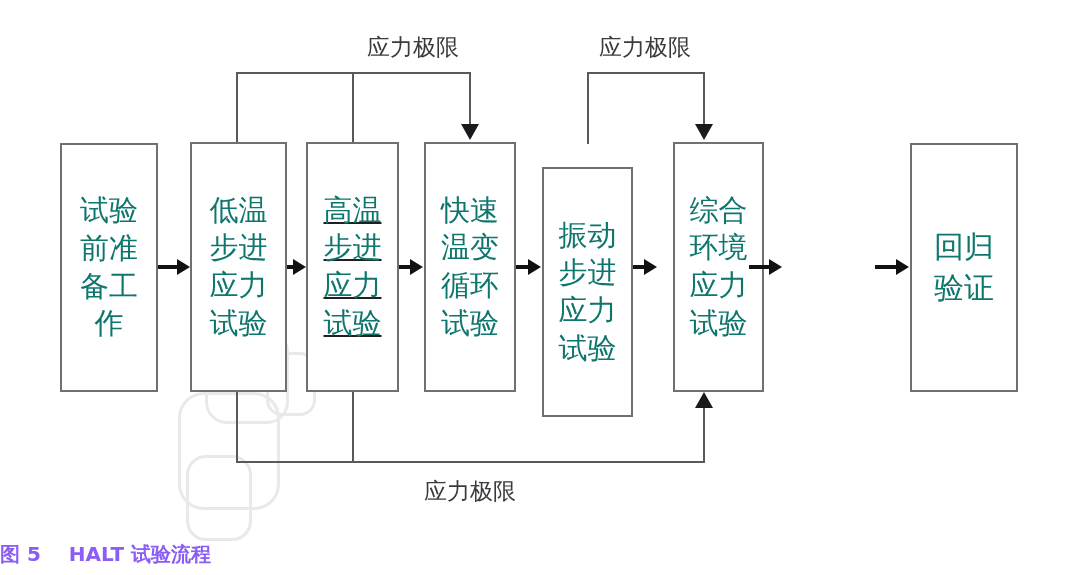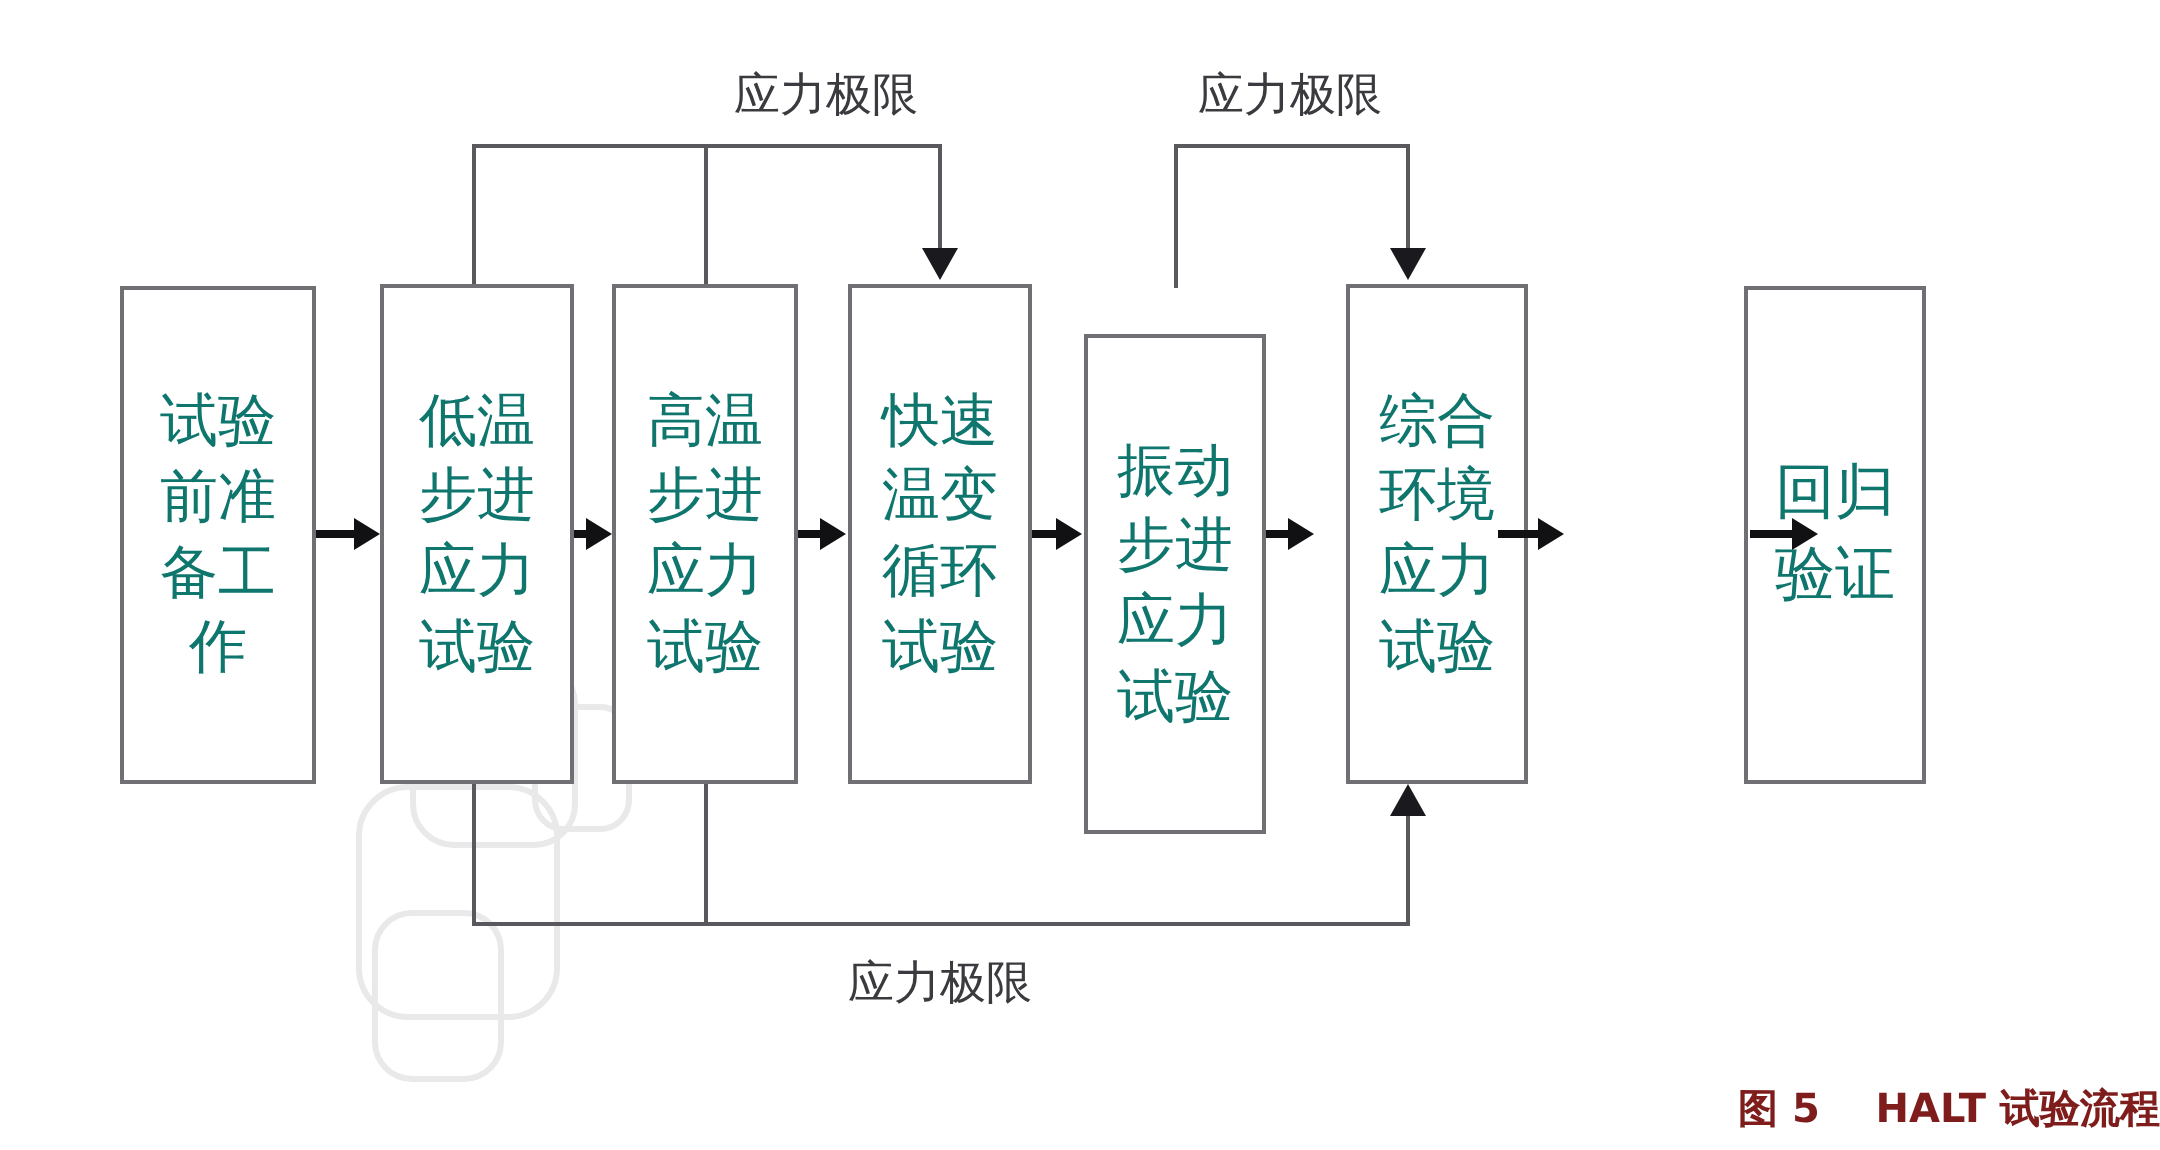--- a/index.html
+++ b/index.html
@@ -116,25 +116,25 @@
     white-space: nowrap;
     transform: translateX(-50%);
     z-index: 7;
     text-align: center;
   }
 
   .caption {
     position: absolute;
     left: 0;
     right: 0;
-    text-align: right;
+    text-align: left;
     font-family: "DejaVu Sans", "Liberation Sans", sans-serif;
     font-size: 20px;
     font-weight: bold;
-    color: #7f1d1d;
+    color: #8b5cf6;
     white-space: pre;
     z-index: 8;
   }
 </style>
 </head>
 <body>
 
 <div id="canvas">
 
   <div class="watermark wm1"></div>
@@ -172,21 +172,21 @@
 作</div>
   </div>
 
   <div class="node" style="left:190px; top:142px; width:97px; height:250px;">
     <div class="label">低温
 步进
 应力
 试验</div>
   </div>
 
-  <div class="node" style="left:306px; top:142px; width:93px; height:250px;">
+  <div class="node" style="left:306px; top:142px; width:93px; height:250px;text-decoration:underline;">
     <div class="label">高温
 步进
 应力
 试验</div>
   </div>
 
   <div class="node" style="left:424px; top:142px; width:92px; height:250px;">
     <div class="label">快速
 温变
 循环
@@ -201,21 +201,21 @@
   </div>
 
   <div class="node" style="left:673px; top:142px; width:91px; height:250px;">
     <div class="label">综合
 环境
 应力
 试验</div>
   </div>
 
 
-  <div class="node" style="left:872px; top:143px; width:91px; height:249px;">
+  <div class="node" style="left:910px; top:143px; width:108px; height:249px;">
     <div class="label wide">回归
 验证</div>
   </div>
 
   <div class="harrow" style="left:158px; top:267px; width:32px;">
     <div class="shaft" style="width:19px;"></div>
     <div class="head" style="left:19px;"></div>
   </div>
 
   <div class="harrow" style="left:287px; top:267px; width:19px;">

